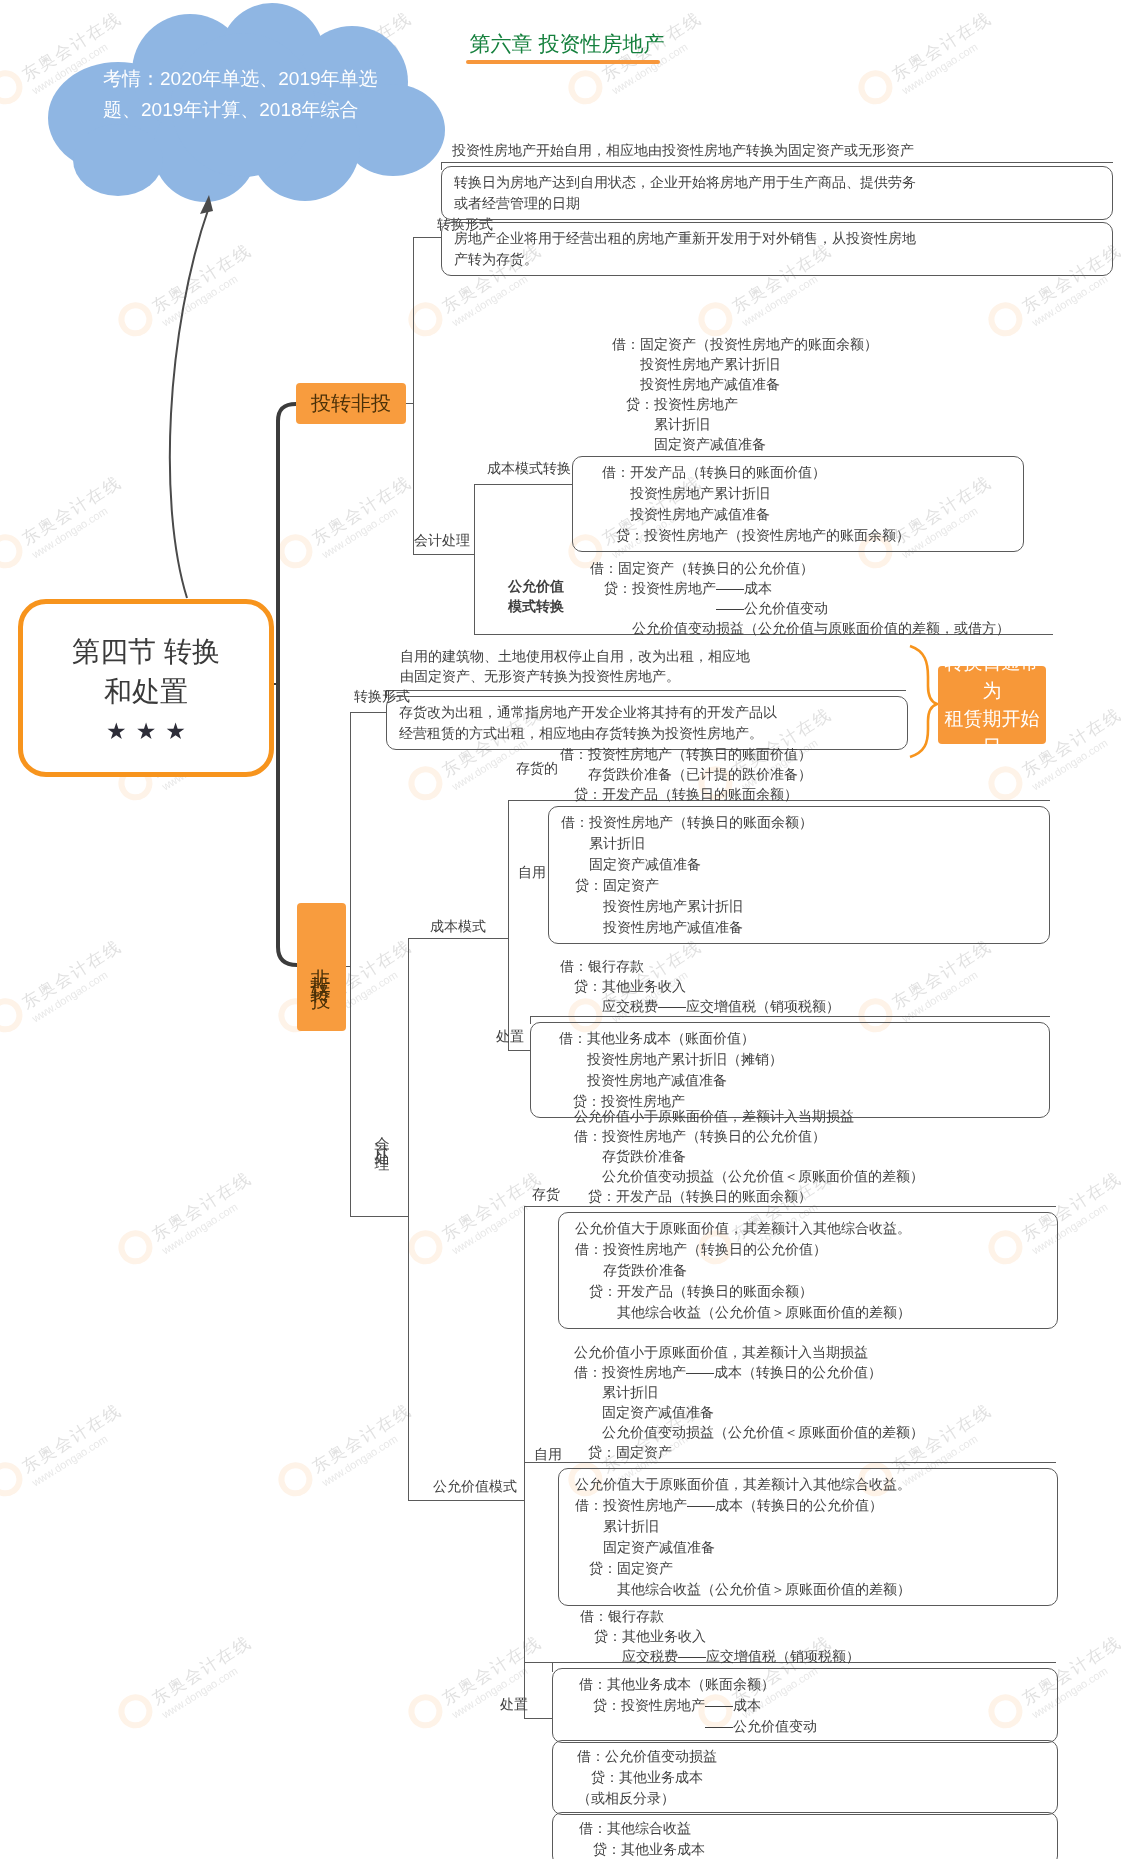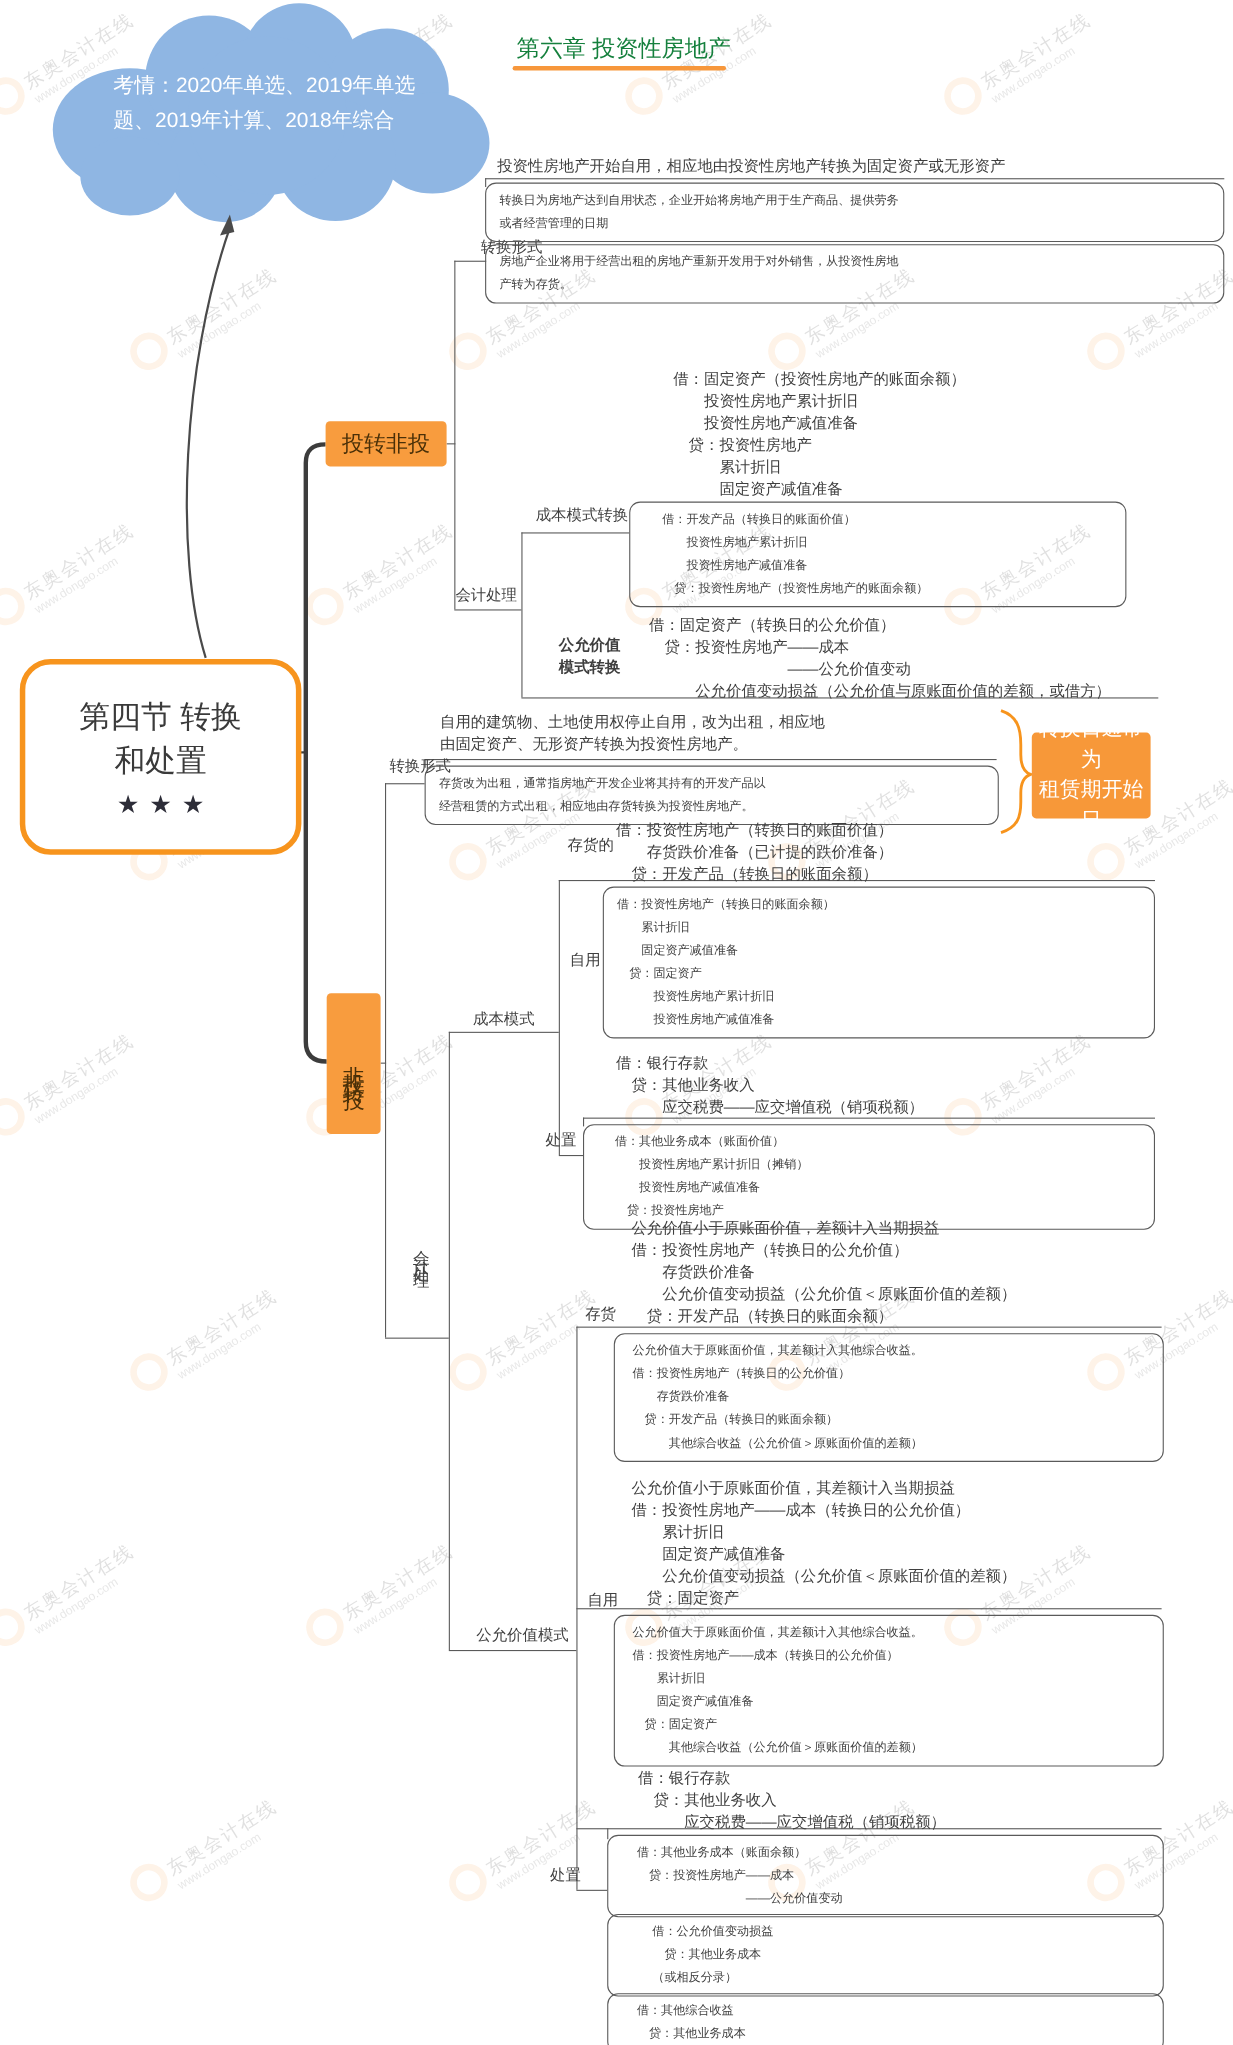--- a/index.html
+++ b/index.html
@@ -7,21 +7,21 @@
   #canvas{position:relative;width:1121px;height:1859px;overflow:hidden;background:#fff;
     font-family:"Liberation Sans","DejaVu Sans",sans-serif;color:#3f3f3f;}
   
   .wm{position:absolute;transform:rotate(-32deg);opacity:.55;pointer-events:none;z-index:0;}
   .wm .w1{font-size:17px;color:#c8c8c8;letter-spacing:2px;white-space:nowrap;}
   .wm .w2{font-size:11px;color:#d4d4d4;white-space:nowrap;}
   .wm .ring{position:absolute;left:-38px;top:-6px;width:22px;height:22px;border:6px solid rgba(244,150,60,.22);border-radius:50%;}
   
   .lbl{position:absolute;font-size:14px;color:#3f3f3f;white-space:pre-line;z-index:3;line-height:20px;}
   .entry{position:absolute;font-size:14px;line-height:20px;color:#3f3f3f;white-space:pre-line;z-index:3;}
-  .tbox{position:absolute;border:1.4px solid #5a5a5a;border-radius:10px;font-size:11px;line-height:21px;
+  .tbox{position:absolute;border:1.4px solid #5a5a5a;border-radius:10px;font-size:14px;line-height:21px;
     color:#3f3f3f;white-space:pre-line;padding:5px 12px;background:transparent;z-index:3;box-sizing:border-box;}
   .hl{position:absolute;height:1.4px;background:#5a5a5a;z-index:2;}
   .vl{position:absolute;width:1.4px;background:#5a5a5a;z-index:2;}
   
   .chapter{position:absolute;left:452px;top:30px;width:230px;text-align:center;font-size:21px;color:#15803d;z-index:3;}
   .chapter-bar{position:absolute;left:466px;top:60px;width:194px;height:4px;background:#F7973B;border-radius:2px;z-index:3;}
   
   .cloud-text{position:absolute;left:103px;top:63px;width:300px;font-size:19px;line-height:31px;color:#ffffff;z-index:3;white-space:pre-line;}
   
   .main-node{position:absolute;left:18px;top:599px;width:246px;height:168px;border:5px solid #F7941D;border-radius:28px;
@@ -329,21 +329,21 @@
 　　固定资产减值准备
 　贷：固定资产
 　　　其他综合收益（公允价值＞原账面价值的差额）</div>
   <div class="lbl" style="left:500px;top:1694px;">处置</div>
   <div class="entry" style="left:580px;top:1606px;">借：银行存款
 　贷：其他业务收入
 　　　应交税费——应交增值税（销项税额）</div>
   <div class="tbox" style="left:552px;top:1668px;width:506px;padding-left:26px;">借：其他业务成本（账面余额）
 　贷：投资性房地产——成本
 　　　　　　　　　——公允价值变动</div>
-  <div class="tbox" style="left:552px;top:1740px;width:506px;padding-left:40px;">借：公允价值变动损益
+  <div class="tbox" style="left:552px;top:1740px;width:506px;padding-left:24px;">借：公允价值变动损益
 　贷：其他业务成本
 （或相反分录）</div>
   <div class="tbox" style="left:552px;top:1812px;width:506px;padding-left:26px;">借：其他综合收益
 　贷：其他业务成本</div>
 
   <div class="hl" style="left:406px;top:403px;width:8px;"></div>
   <div class="hl" style="left:413px;top:237px;width:29px;"></div>
   <div class="hl" style="left:441px;top:162px;width:672px;"></div>
   <div class="vl" style="left:441px;top:162px;height:8px;"></div>
   <div class="vl" style="left:413px;top:237px;height:317px;"></div>

